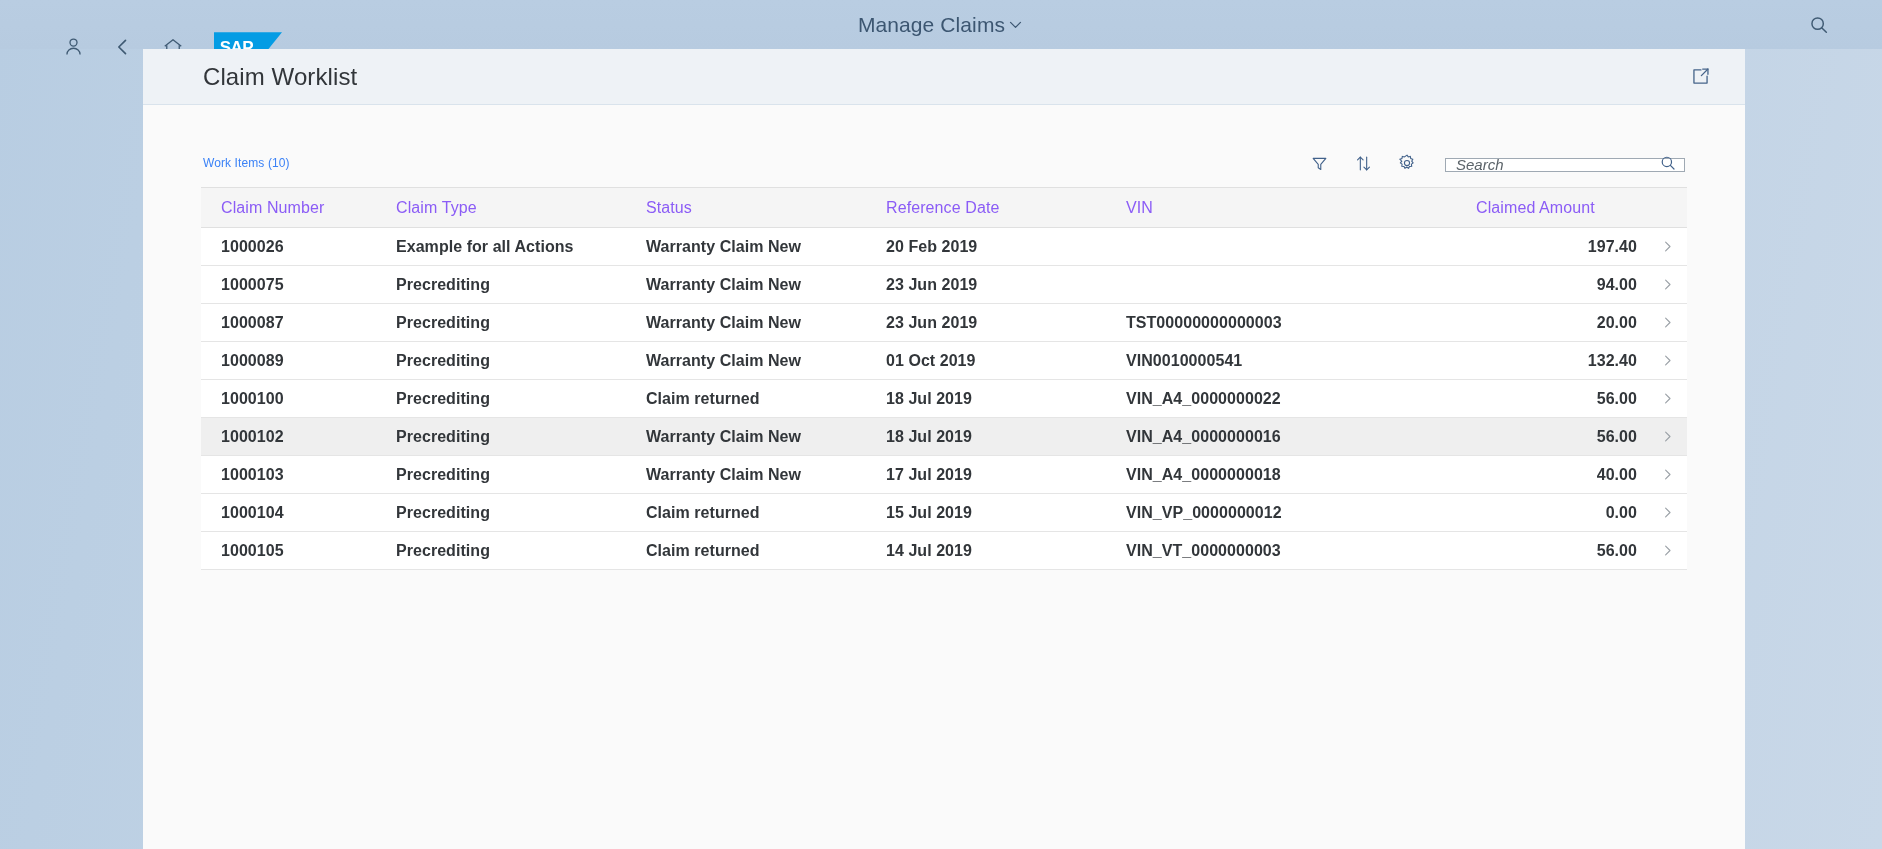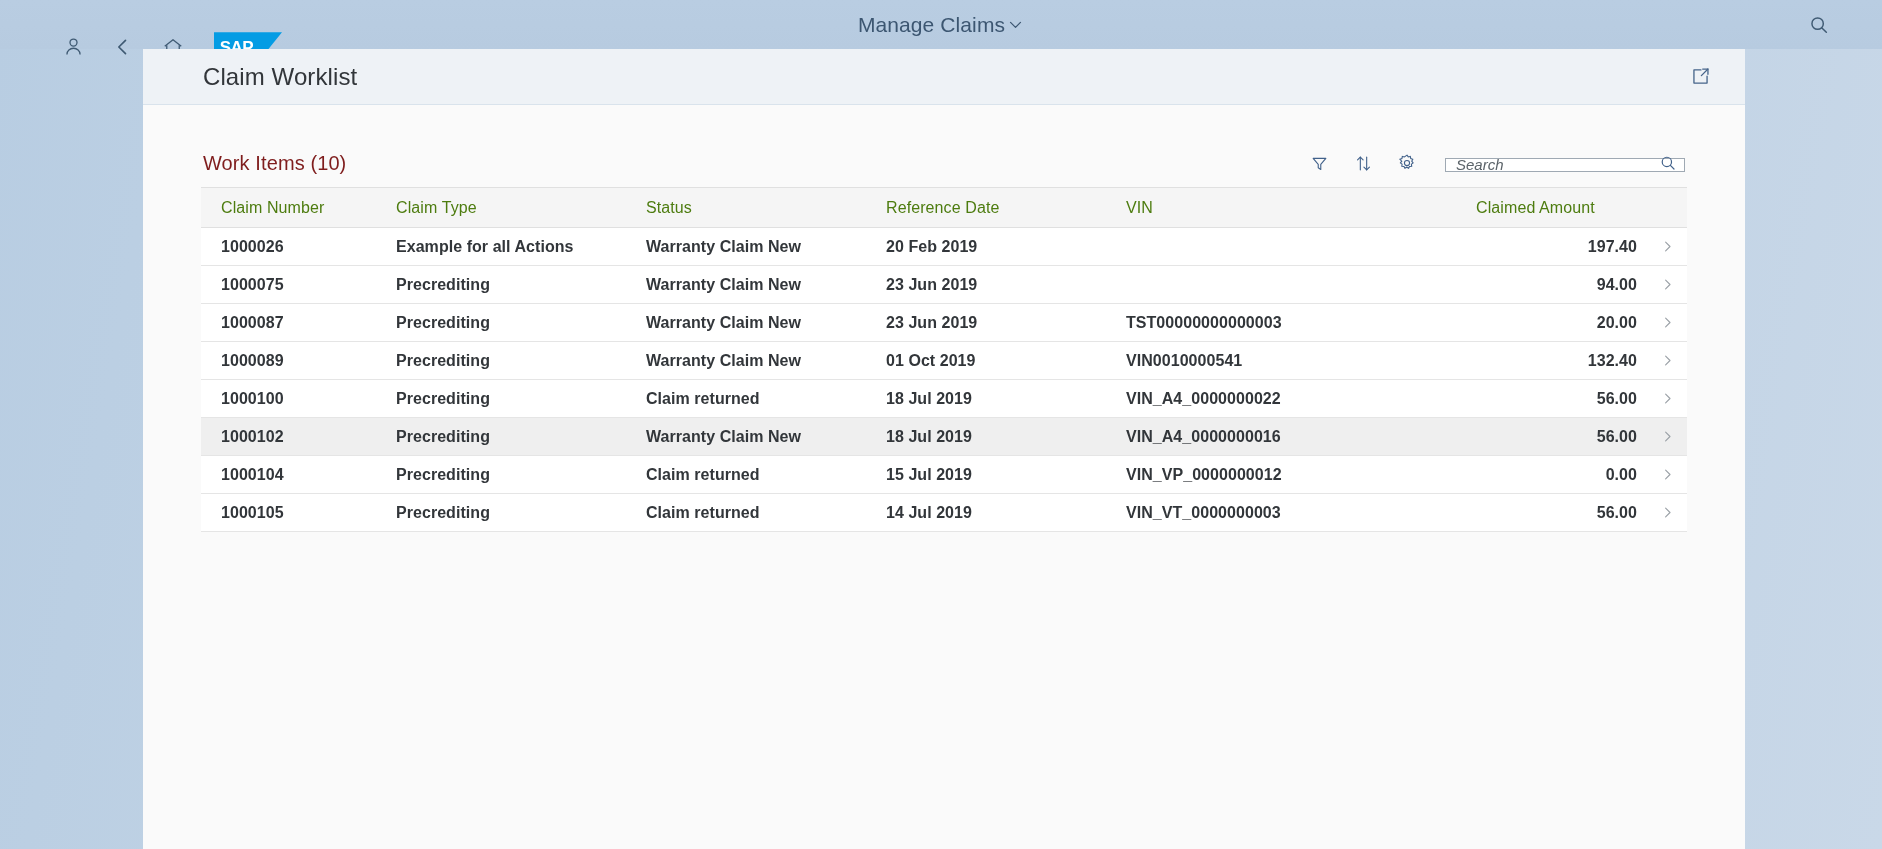--- a/index.html
+++ b/index.html
@@ -134,22 +134,22 @@
     background: #fafafa;
   }
 
   .table-toolbar {
     display: flex;
     align-items: center;
     height: 48px;
     padding: 0 2px;
   }
   .toolbar-title {
-    font-size: 20px;
-    color: #7f1d1d;
+    font-size: 12px;
+    color: #3b82f6;
     letter-spacing: .1px;
   }
   .toolbar-actions {
     margin-left: auto;
     display: flex;
     align-items: center;
     gap: 12px;
   }
   .tool-icon {
     width: 32px;
@@ -197,21 +197,21 @@
     width: 100%;
     border-collapse: collapse;
     table-layout: fixed;
   }
   table.worklist thead th {
     background: #f5f5f5;
     border-top: 1px solid #e0e0e0;
     border-bottom: 1px solid #e0e0e0;
     font-weight: 400;
     font-size: 16px;
-    color: #4d7c0f;
+    color: #8b5cf6;
     text-align: left;
     height: 40px;
     padding: 0 10px;
     letter-spacing: .1px;
   }
   table.worklist thead th:first-child { padding-left: 20px; }
   th.num, td.num { text-align: right; }
   th.nav-col, td.nav-col { width: 40px; padding: 0 !important; }
 
   table.worklist tbody td {
@@ -469,20 +469,35 @@
               <td class="num amount">56.00</td>
               <td class="nav-col">
                 <span class="nav-arrow">
                   <svg width="15" height="15" viewBox="0 0 24 24" fill="none" stroke="currentColor" stroke-width="1.8" stroke-linecap="round" stroke-linejoin="round">
                     <polyline points="9 5 16 12 9 19"></polyline>
                   </svg>
                 </span>
               </td>
             </tr>
             <tr>
+              <td>1000103</td>
+              <td>Precrediting</td>
+              <td class="status-neutral">Warranty Claim New</td>
+              <td>17 Jul 2019</td>
+              <td>VIN_A4_0000000018</td>
+              <td class="num amount">40.00</td>
+              <td class="nav-col">
+                <span class="nav-arrow">
+                  <svg width="15" height="15" viewBox="0 0 24 24" fill="none" stroke="currentColor" stroke-width="1.8" stroke-linecap="round" stroke-linejoin="round">
+                    <polyline points="9 5 16 12 9 19"></polyline>
+                  </svg>
+                </span>
+              </td>
+            </tr>
+            <tr>
               <td>1000104</td>
               <td>Precrediting</td>
               <td class="status-warning">Claim returned</td>
               <td>15 Jul 2019</td>
               <td>VIN_VP_0000000012</td>
               <td class="num amount">0.00</td>
               <td class="nav-col">
                 <span class="nav-arrow">
                   <svg width="15" height="15" viewBox="0 0 24 24" fill="none" stroke="currentColor" stroke-width="1.8" stroke-linecap="round" stroke-linejoin="round">
                     <polyline points="9 5 16 12 9 19"></polyline>

